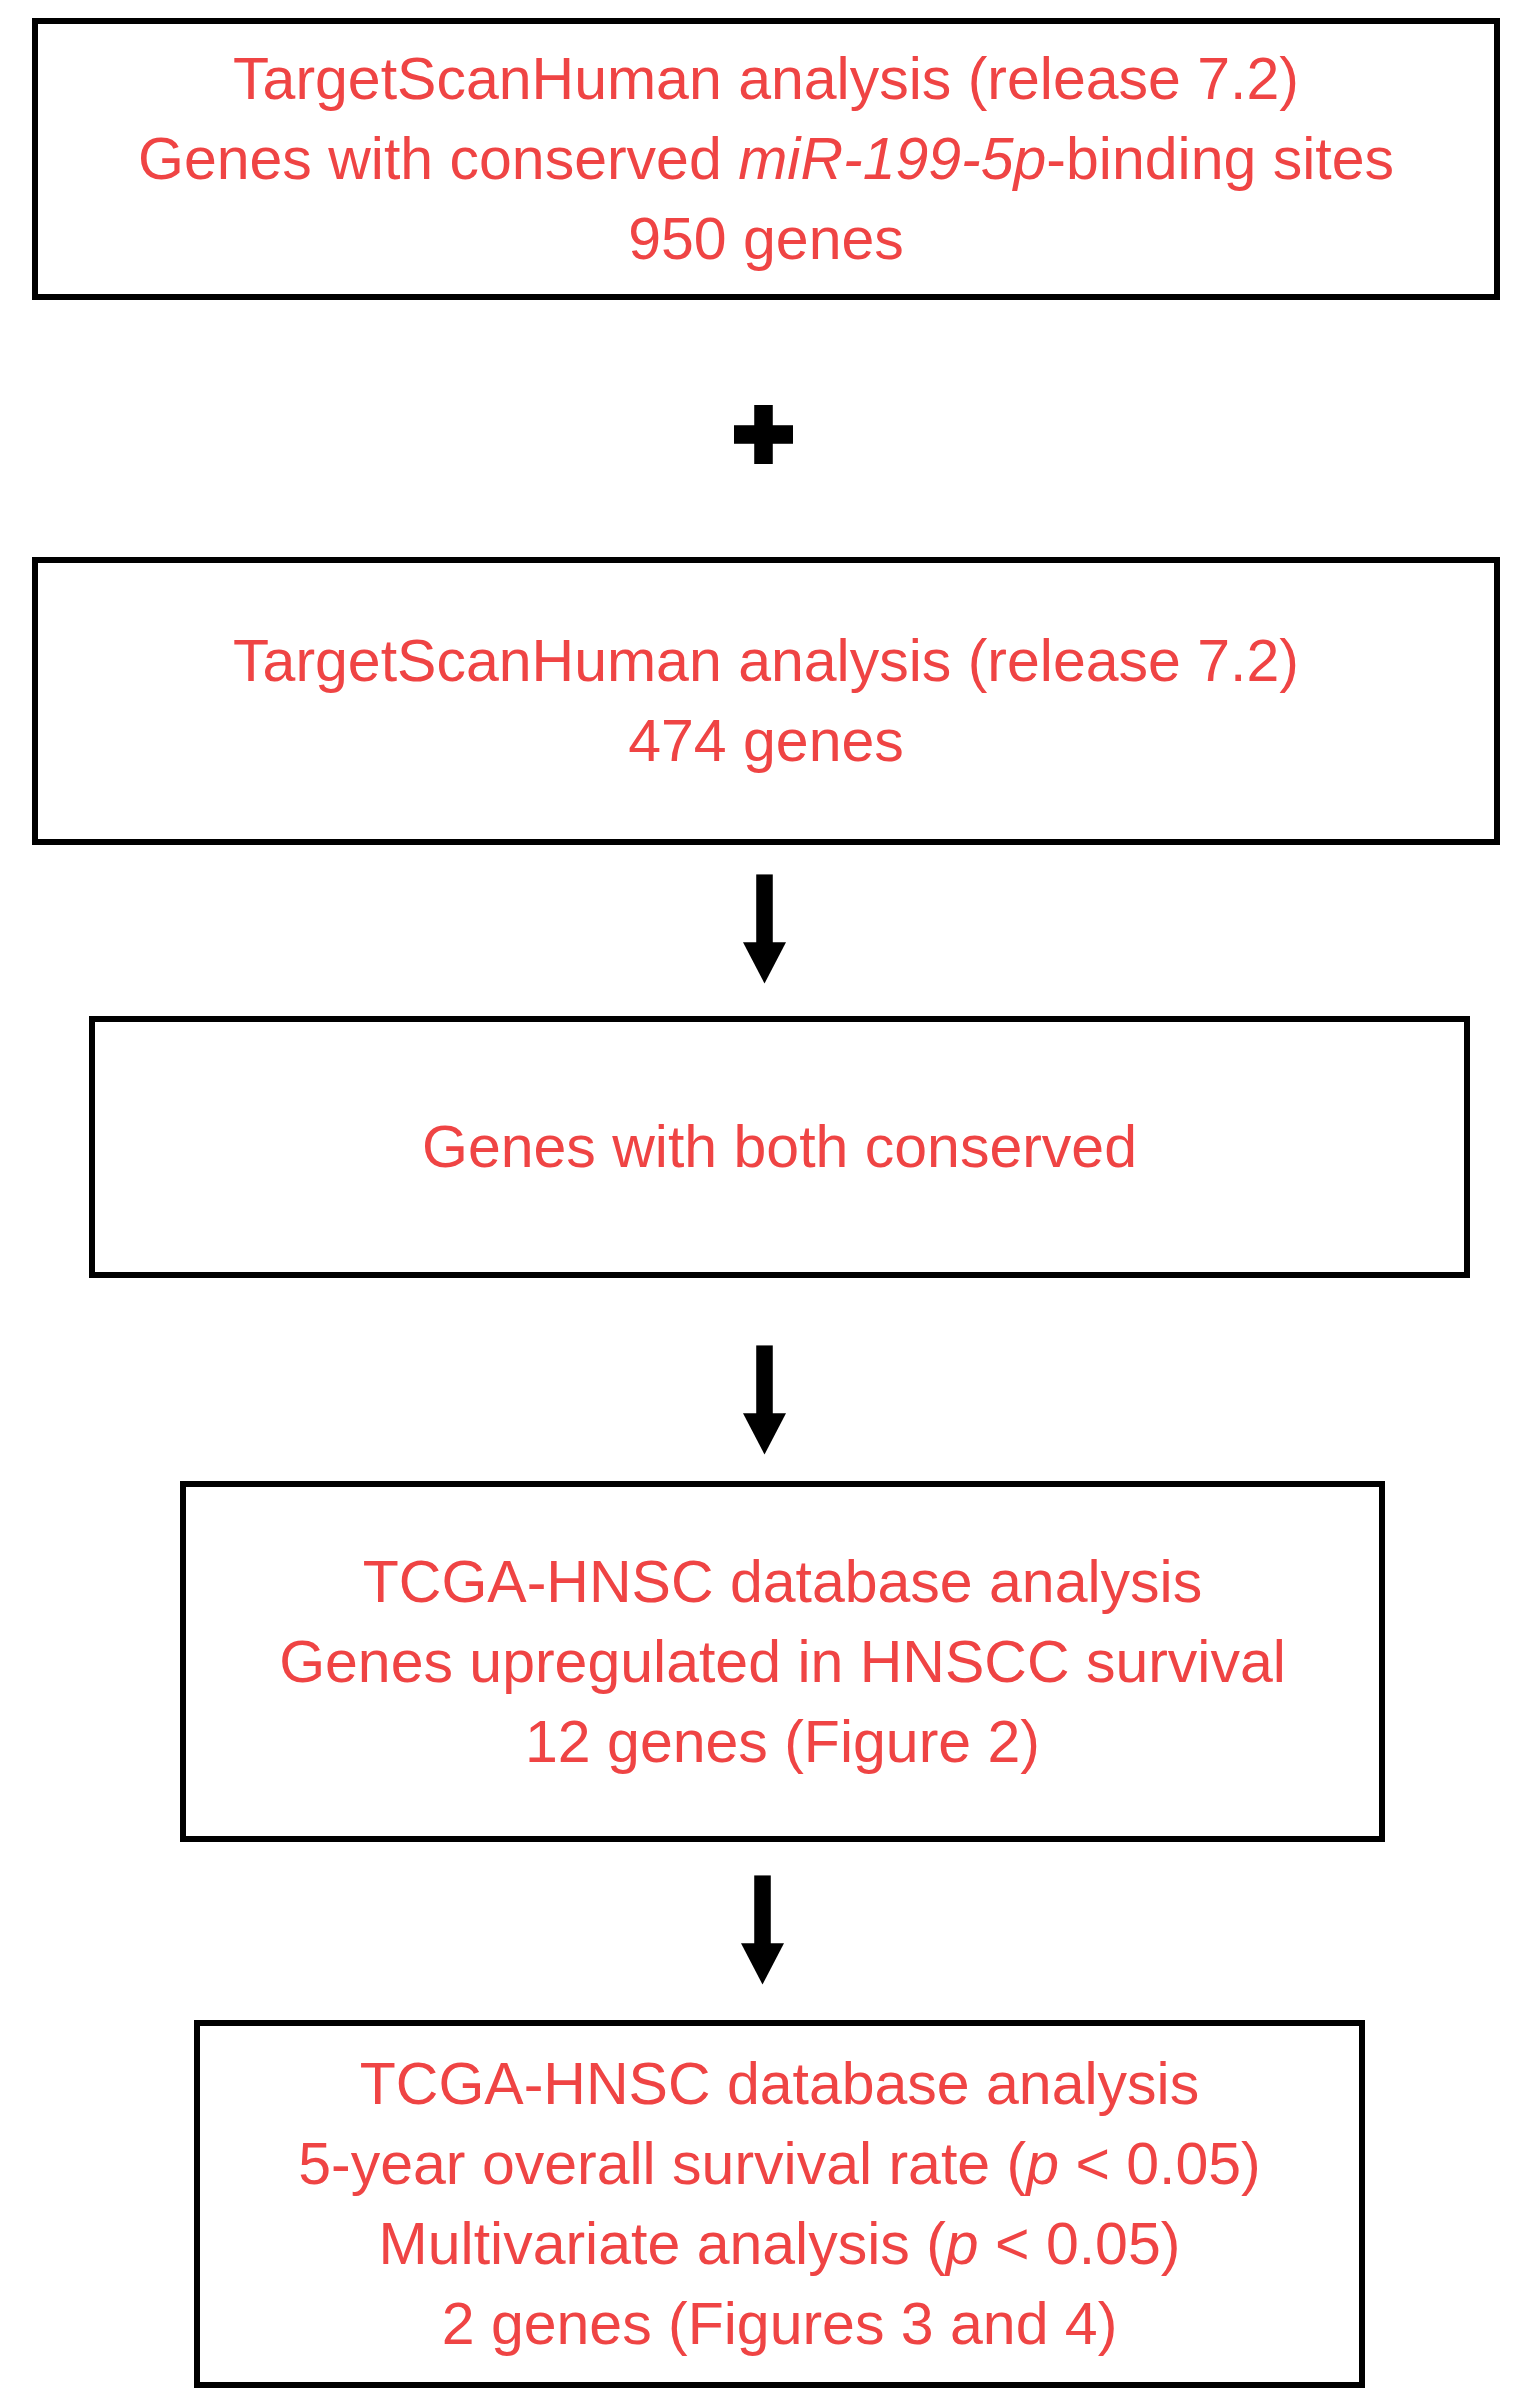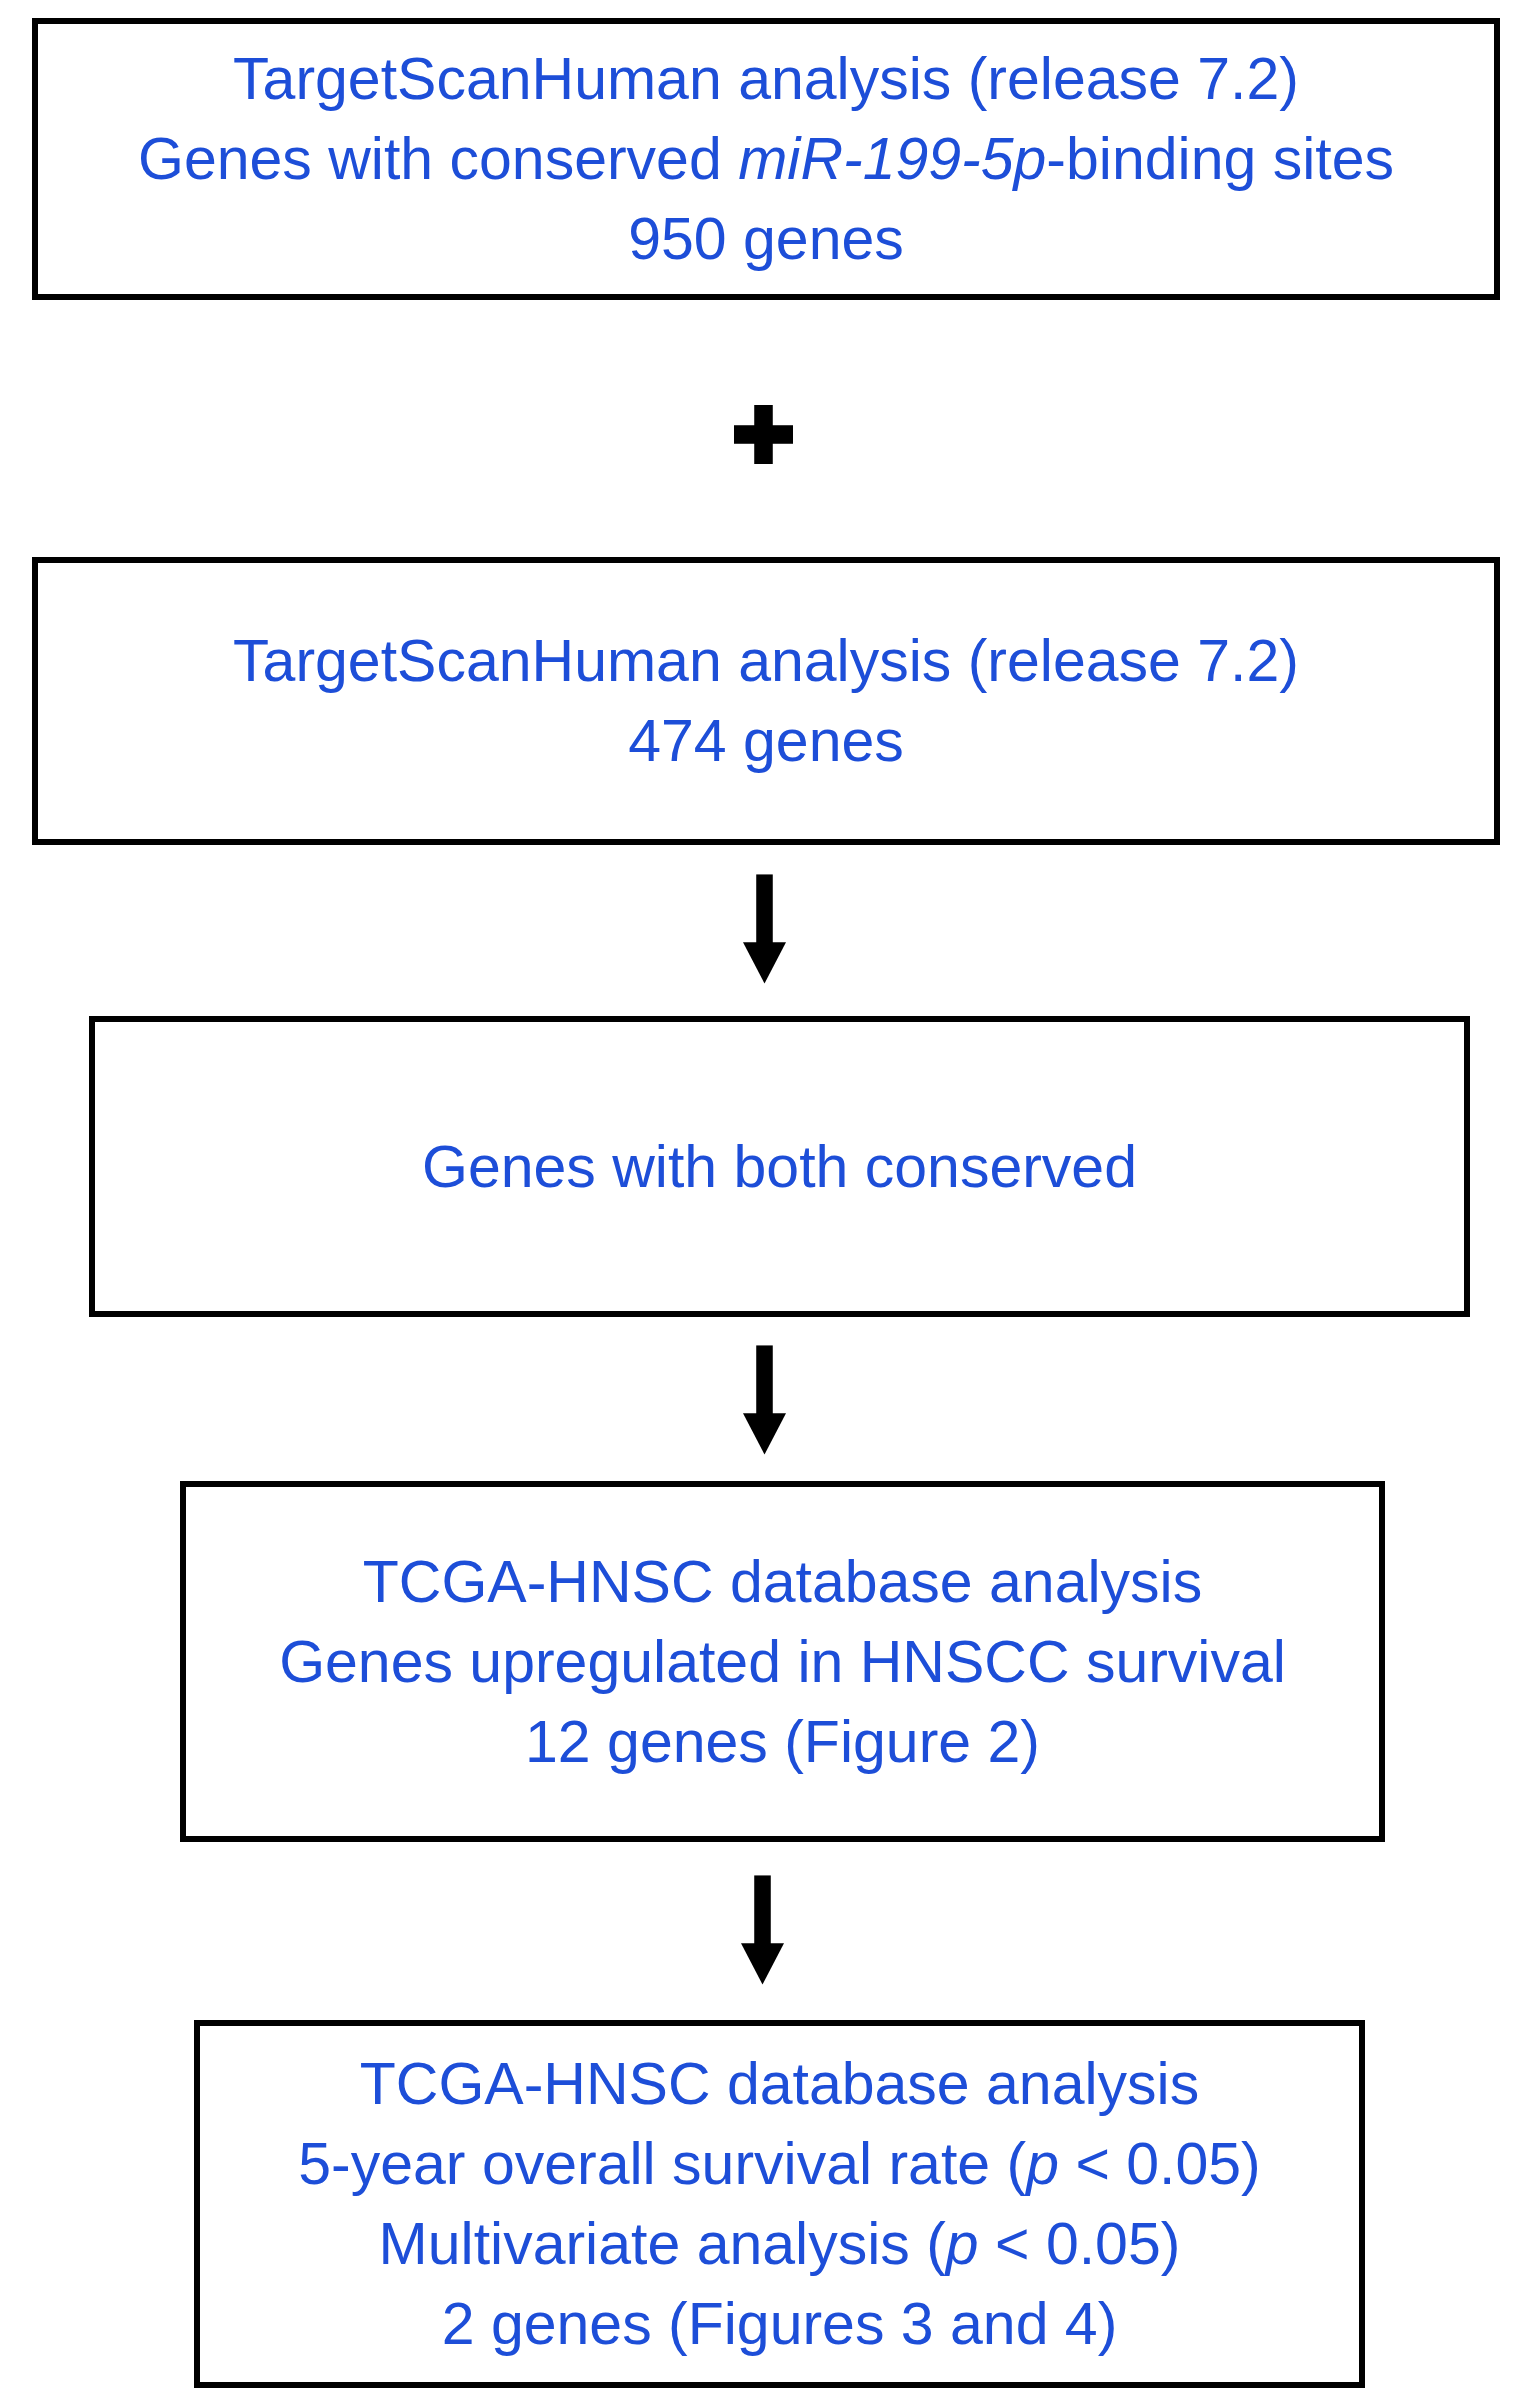--- a/index.html
+++ b/index.html
@@ -20,32 +20,32 @@
     box-sizing: border-box;
     border: 6.7px solid #000000;
     background: #ffffff;
     display: flex;
     flex-direction: column;
     justify-content: center;
     align-items: center;
     text-align: center;
     font-size: 59px;
     line-height: 80px;
-    color: #1d4ed8;
+    color: #ef4444;
   }
   .line { white-space: nowrap; }
   .it { font-style: italic; }
   .connector {
     position: absolute;
     display: block;
   }
   
   .b1 { left: 32px;  top: 18.4px;   width: 1468px; height: 282px; }
   .b2 { left: 32px;  top: 557px;  width: 1468px; height: 288px; }
-  .b3 { left: 89px; top: 1016px; width: 1381px; height: 301px; }
+  .b3 { left: 89px; top: 1016px; width: 1381px; height: 262px; }
   .b4 { left: 180px; top: 1481px; width: 1205px; height: 361px; }
   .b5 { left: 194px; top: 2020px; width: 1171px; height: 368px; }
   
   .plus { left: 734px; top: 405px; }
   .a1   { left: 743px; top: 874px; }
   .a2   { left: 743px; top: 1345px; }
   .a3   { left: 741px; top: 1875px; }
 </style>
 </head>
 <body>

